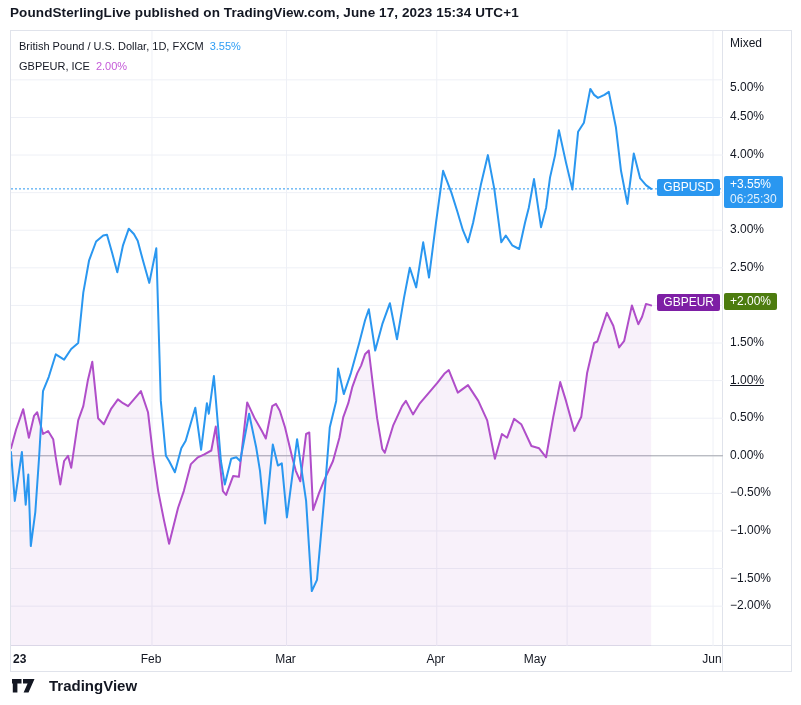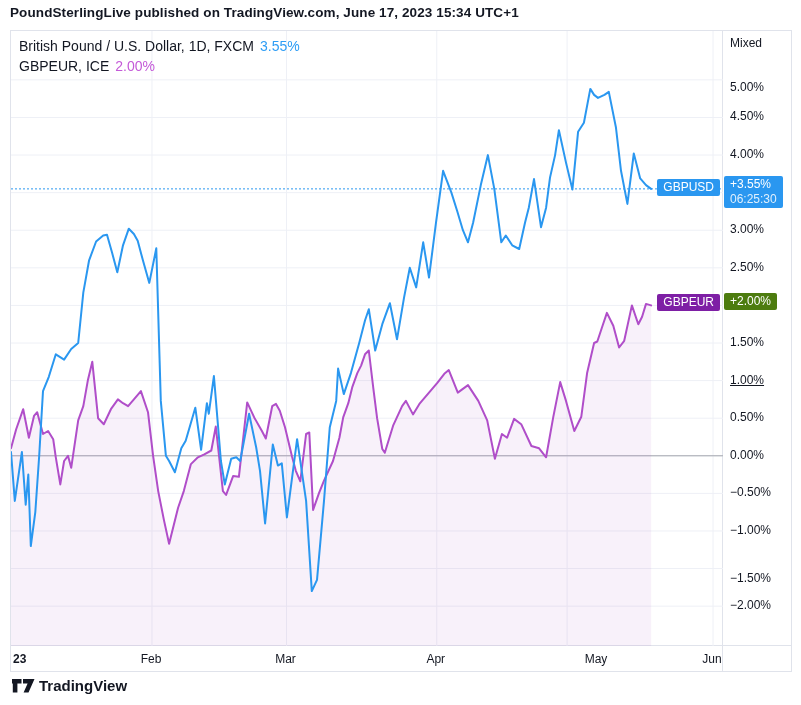--- a/index.html
+++ b/index.html
@@ -3,36 +3,36 @@
 <meta charset="utf-8">
 <style>
   html,body{margin:0;padding:0;background:#fff;}
   #page{position:relative;width:801px;height:705px;background:#ffffff;
         font-family:"Liberation Sans",sans-serif;color:#131722;overflow:hidden;}
   .hline,.vline{position:absolute;background:#e0e3eb;}
   #header-bar{position:absolute;left:10px;top:5px;height:22px;font-size:13.5px;font-weight:700;
               letter-spacing:.1px;white-space:nowrap;}
   #plot{position:absolute;left:11px;top:31px;width:711px;height:614px;cursor:crosshair;}
   #plot svg{display:block;}
-  #legend{position:absolute;left:19px;top:36px;font-size:14px;line-height:20px;z-index:5;}
+  #legend{position:absolute;left:19px;top:36px;font-size:11px;line-height:20px;z-index:5;}
   .legend-row{white-space:nowrap;}
   .legend-val{margin-left:6px;font-weight:400;}
   #price-axis{position:absolute;left:723px;top:30px;width:78px;height:615px;font-size:12px;}
   .ptick{position:absolute;left:7px;white-space:nowrap;color:#131722;}
   #axis-status{position:absolute;left:730px;top:36px;font-size:12px;z-index:4;}
   #time-axis{position:absolute;left:10px;top:646px;width:712px;height:25px;overflow:hidden;font-size:12px;}
   .ttick{position:absolute;top:6px;white-space:nowrap;}
   .badge{position:absolute;color:#fff;font-size:12px;line-height:15px;border-radius:2px;
          padding:1px 6px;z-index:6;white-space:nowrap;}
   #gbpusd-label-badge{right:81px;top:179px;background:#2a97f0;}
   #gbpusd-value-badge{left:724px;top:176px;background:#2a97f0;text-align:left;}
   #gbpusd-value-badge .countdown{opacity:.85;}
   #gbpeur-label-badge{right:81px;top:294px;background:#7e1fa5;}
   #gbpeur-value-badge{left:724px;top:293px;background:#4d7c0f;}
-  #footer{position:absolute;left:12px;top:677px;display:flex;align-items:center;gap:4px;
+  #footer{position:absolute;left:12px;top:677px;display:flex;align-items:center;gap:14px;
           text-decoration:none;color:#131722;}
   #footer .logo-text{font-size:15px;font-weight:600;}
 </style>
 </head>
 <body>
 
 <div id="page">
 
   <div id="header-bar">
     <span>PoundSterlingLive published on TradingView.com, June 17, 2023 15:34 UTC+1</span>
@@ -115,21 +115,21 @@
   </div>
   <div class="badge" id="gbpeur-value-badge">
     <span>+2.00%</span>
   </div>
 
   <div id="time-axis">
       <div class="ttick" style="font-weight: 700; left: 3px;">23</div>
       <div class="ttick" style="left: 140.976px; transform: translateX(-50%);">Feb</div>
       <div class="ttick" style="left: 275.544px; transform: translateX(-50%);">Mar</div>
       <div class="ttick" style="left: 425.776px; transform: translateX(-50%);">Apr</div>
-      <div class="ttick" style="left: 586px; transform: translateX(-50%);">May</div>
+      <div class="ttick" style="left: 525px; transform: translateX(-50%);">May</div>
       <div class="ttick" style="left: 702.032px; transform: translateX(-50%);">Jun</div>
     </div>
 
   <a id="footer" href="#">
     <svg width="23" height="14" viewBox="0 0 23 14">
       <path d="M0 0 H9.5 V4.6 H5.4 V13.5 H0.8 V4.6 H0 Z" fill="#131722" transform="skewX(0)"></path>
       <path d="M11 0 H22.5 L16.5 13.5 H11.6 L15.6 4.6 H11 Z" fill="#131722"></path>
     </svg>
     <span class="logo-text">TradingView</span>
   </a>

